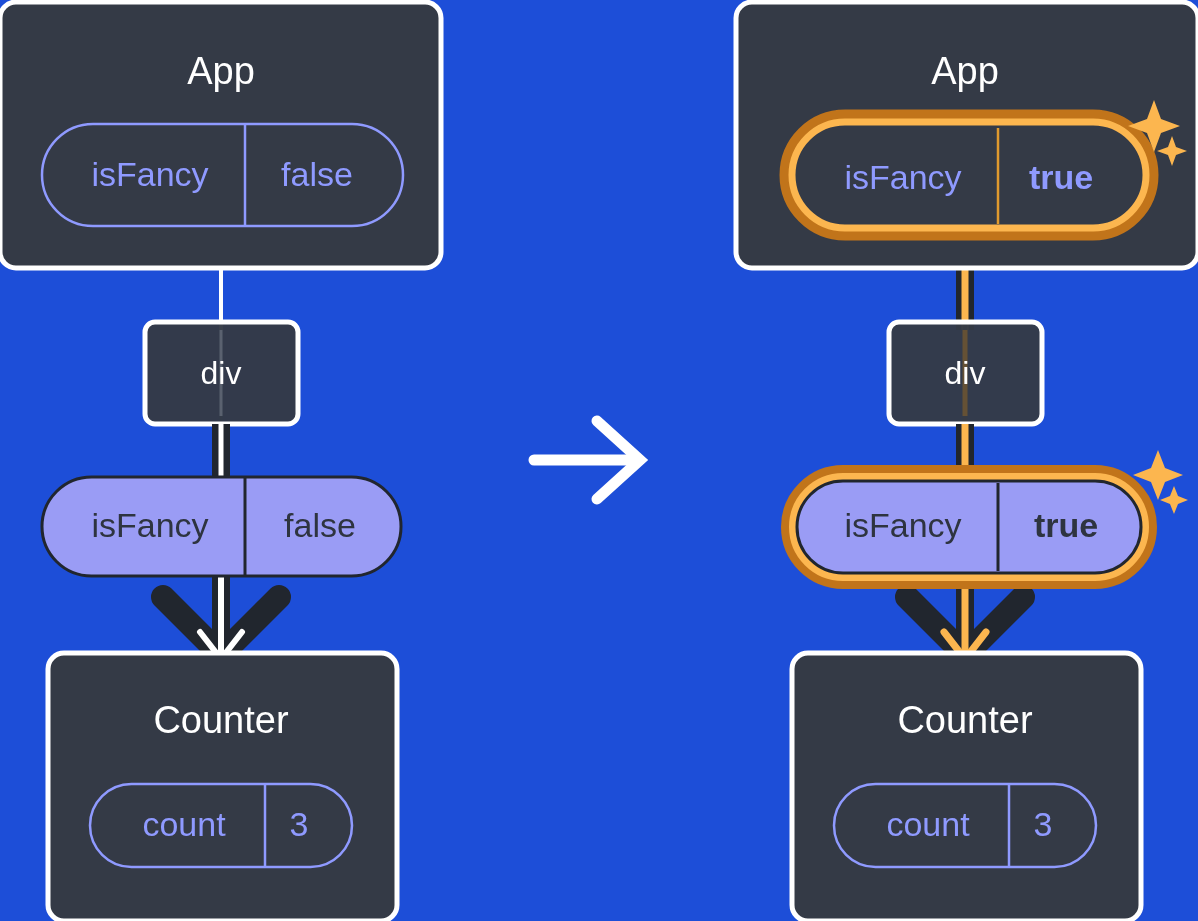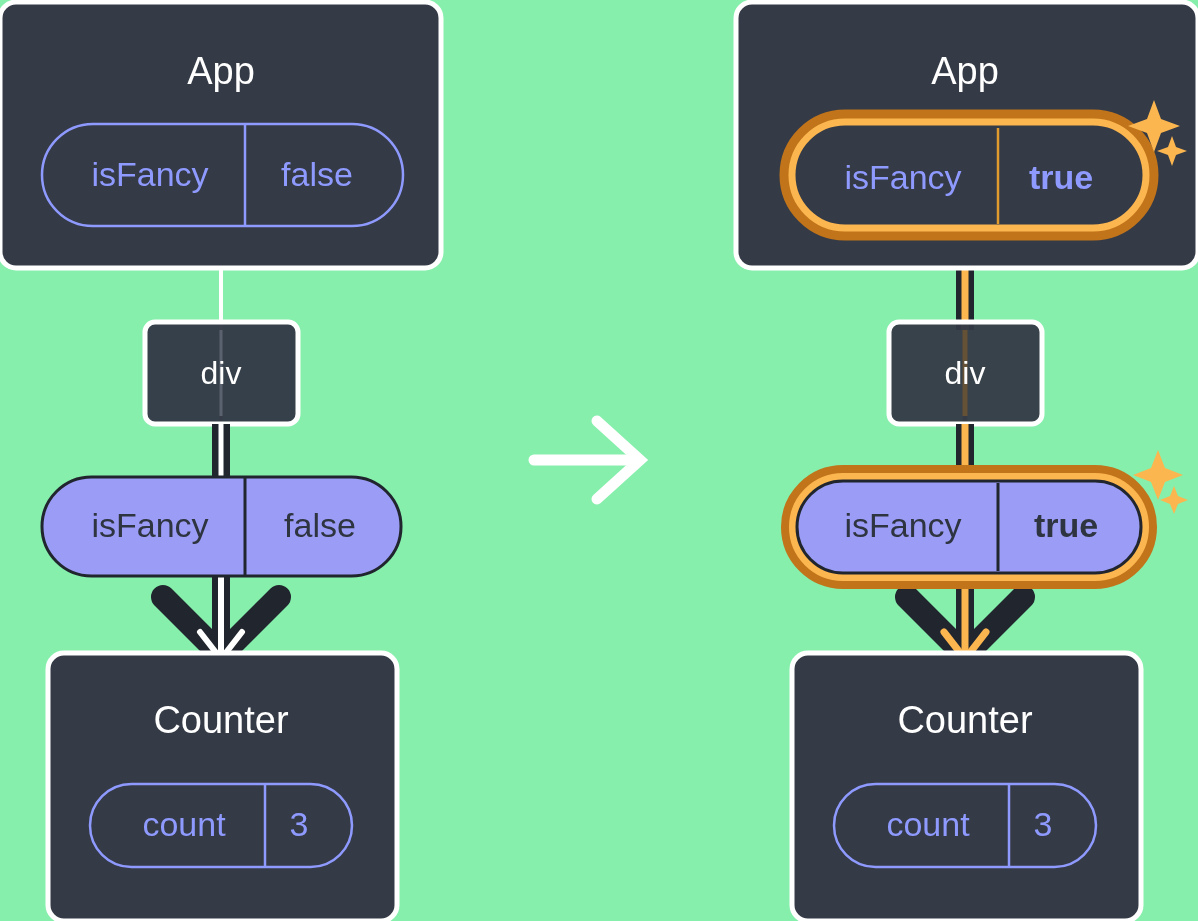--- a/index.html
+++ b/index.html
@@ -8,21 +8,21 @@
     padding: 0;
     background: #4d6671;
   }
   body {
     font-family: "Liberation Sans", sans-serif;
   }
   #stage {
     position: relative;
     width: 1198px;
     height: 921px;
-    background: #86efac;
+    background: #1d4ed8;
     overflow: hidden;
   }
   svg.diagram {
     position: absolute;
     left: 0;
     top: 0;
     width: 1198px;
     height: 921px;
     display: block;
   }

